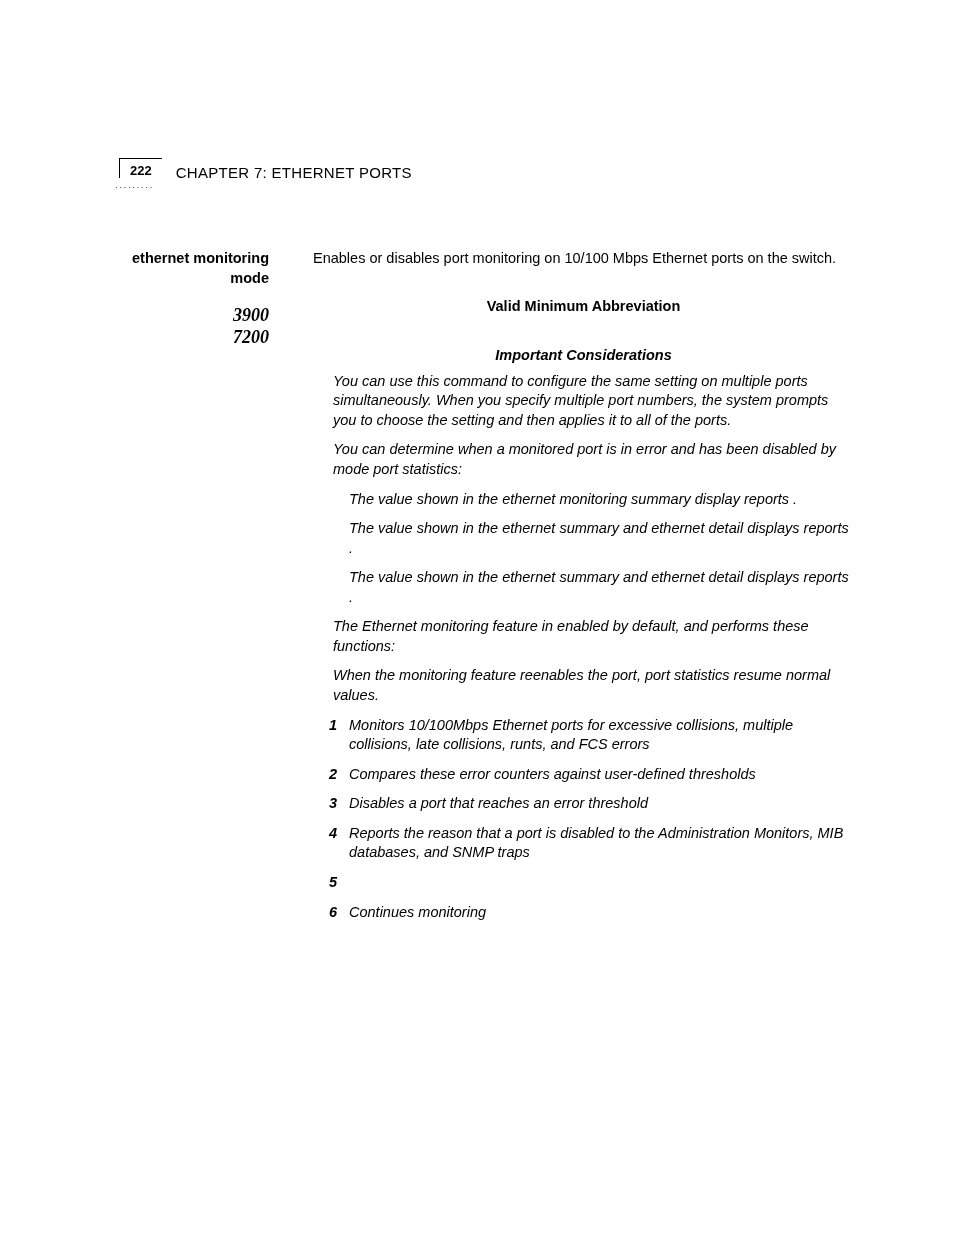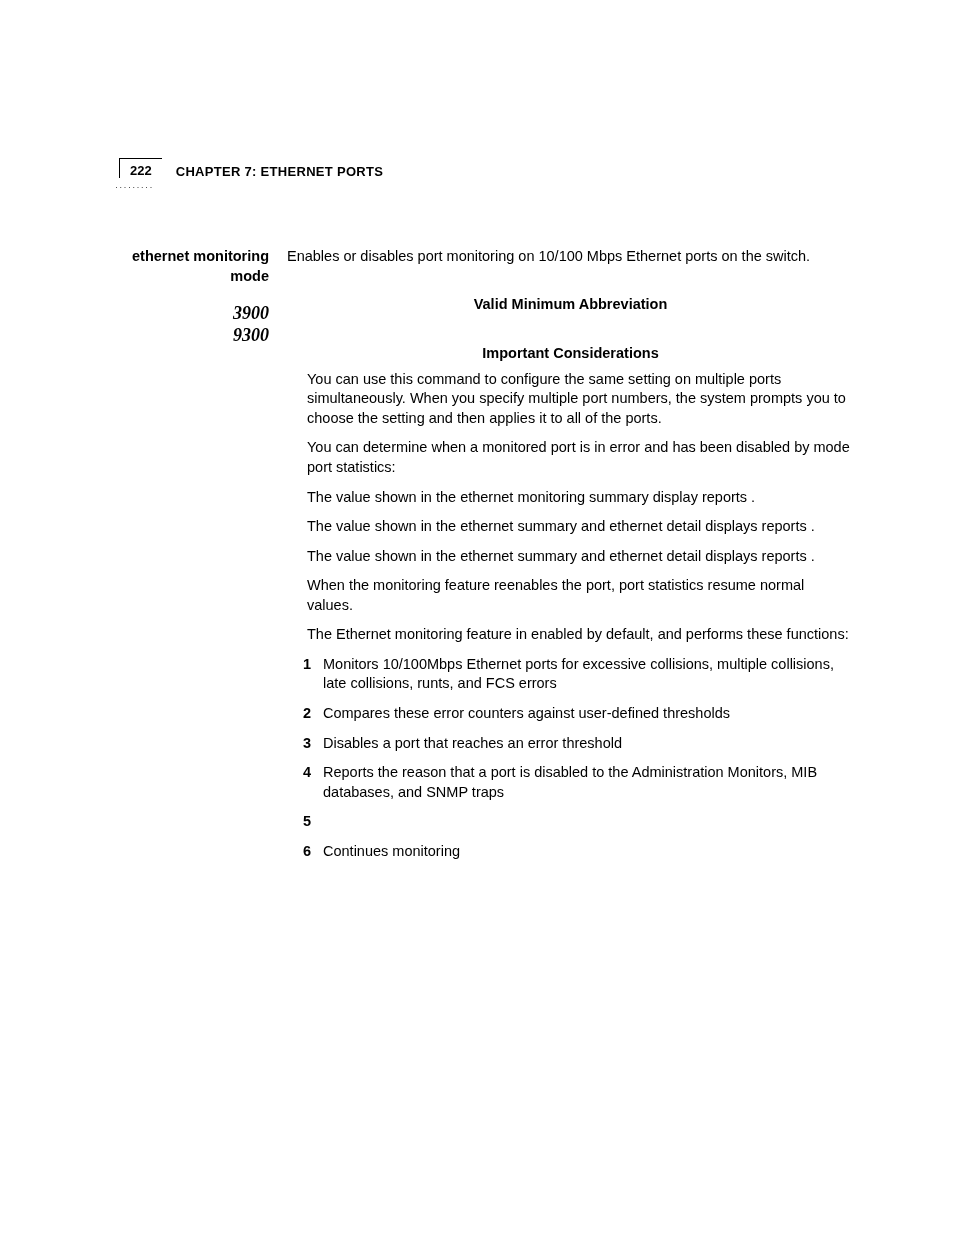--- a/index.html
+++ b/index.html
@@ -23,36 +23,36 @@
   }
   .page-num-box {
     border-top: 1.5px solid #000;
     border-left: 1.5px solid #000;
     padding: 4px 10px 0 10px;
     font-weight: bold;
     font-size: 13px;
     margin-left: 4px;
   }
   .chapter-label {
-    font-size: 13px;
+    font-size: 15px;
     letter-spacing: 0.3px;
     padding: 6px 0 0 14px;
     font-variant: small-caps;
-    font-weight: bold;
   }
   .dots {
     position: absolute;
     left: 115px;
     top: 182px;
     font-size: 9px;
     letter-spacing: 1.3px;
     color: #333;
   }
   .content {
     display: flex;
+    gap: 26px;
   }
   .sidebar {
     width: 172px;
     flex-shrink: 0;
     text-align: right;
     padding-right: 18px;
     box-sizing: border-box;
   }
   .side-title {
     font-weight: bold;
@@ -78,26 +78,25 @@
   .intro {
     margin-bottom: 28px;
   }
   .section-head {
     font-weight: bold;
     font-size: 14.5px;
     margin-bottom: 6px;
     text-align: center;
   }
   .section-block { margin-bottom: 30px; }
-  .section-block2 { margin-bottom: 12px; }
+  .section-block2 { margin-bottom: 12px; font-style: italic; }
   .bullet-block { margin: 0 0 10px 20px; }
   .sub-bullet {
     display: flex;
     margin: 0 0 10px 20px;
-    flex-direction: column;
   }
   .sub-bullet .mark {
     width: 16px;
     flex-shrink: 0;
   }
   .num-list {
     margin: 10px 0 0 0;
     padding: 0;
   }
   .num-item {
@@ -122,21 +121,21 @@
     <div class="page-num-box">222</div>
     <div class="chapter-label">CHAPTER 7: ETHERNET PORTS</div>
   </div>
   <div class="dots">·········</div>
 
   <div class="content">
     <div class="sidebar">
       <div class="side-title">ethernet monitoring mode</div>
       <div class="product-groups product-group-gap">
         <div>3900</div>
-        <div>9300</div>
+        <div>7200</div>
       </div>
     </div>
 
     <div class="main">
       <div class="intro">Enables or disables port monitoring on 10/100 Mbps Ethernet ports on the switch.</div>
 
       <div class="section-block">
         <div class="section-head">Valid Minimum Abbreviation</div>
       </div>
 
@@ -152,22 +151,22 @@
         </div>
         <div class="sub-bullet">
           <div class="mark"></div>
           <div>The                   value shown in the ethernet summary and ethernet detail displays reports                       .</div>
         </div>
         <div class="sub-bullet">
           <div class="mark"></div>
           <div>The                   value shown in the ethernet summary and ethernet detail  displays reports                 .</div>
         </div>
 
+        <div class="bullet-block">The Ethernet monitoring feature in enabled by default, and performs these functions:</div>
         <div class="bullet-block">When the monitoring feature reenables the port, port statistics resume normal values.</div>
-        <div class="bullet-block">The Ethernet monitoring feature in enabled by default, and performs these functions:</div>
 
         <div class="num-list">
           <div class="num-item">
             <div class="n">1</div>
             <div>Monitors 10/100Mbps Ethernet ports for excessive collisions, multiple collisions, late collisions, runts, and FCS errors</div>
           </div>
           <div class="num-item">
             <div class="n">2</div>
             <div>Compares these error counters against user-defined thresholds</div>
           </div>

